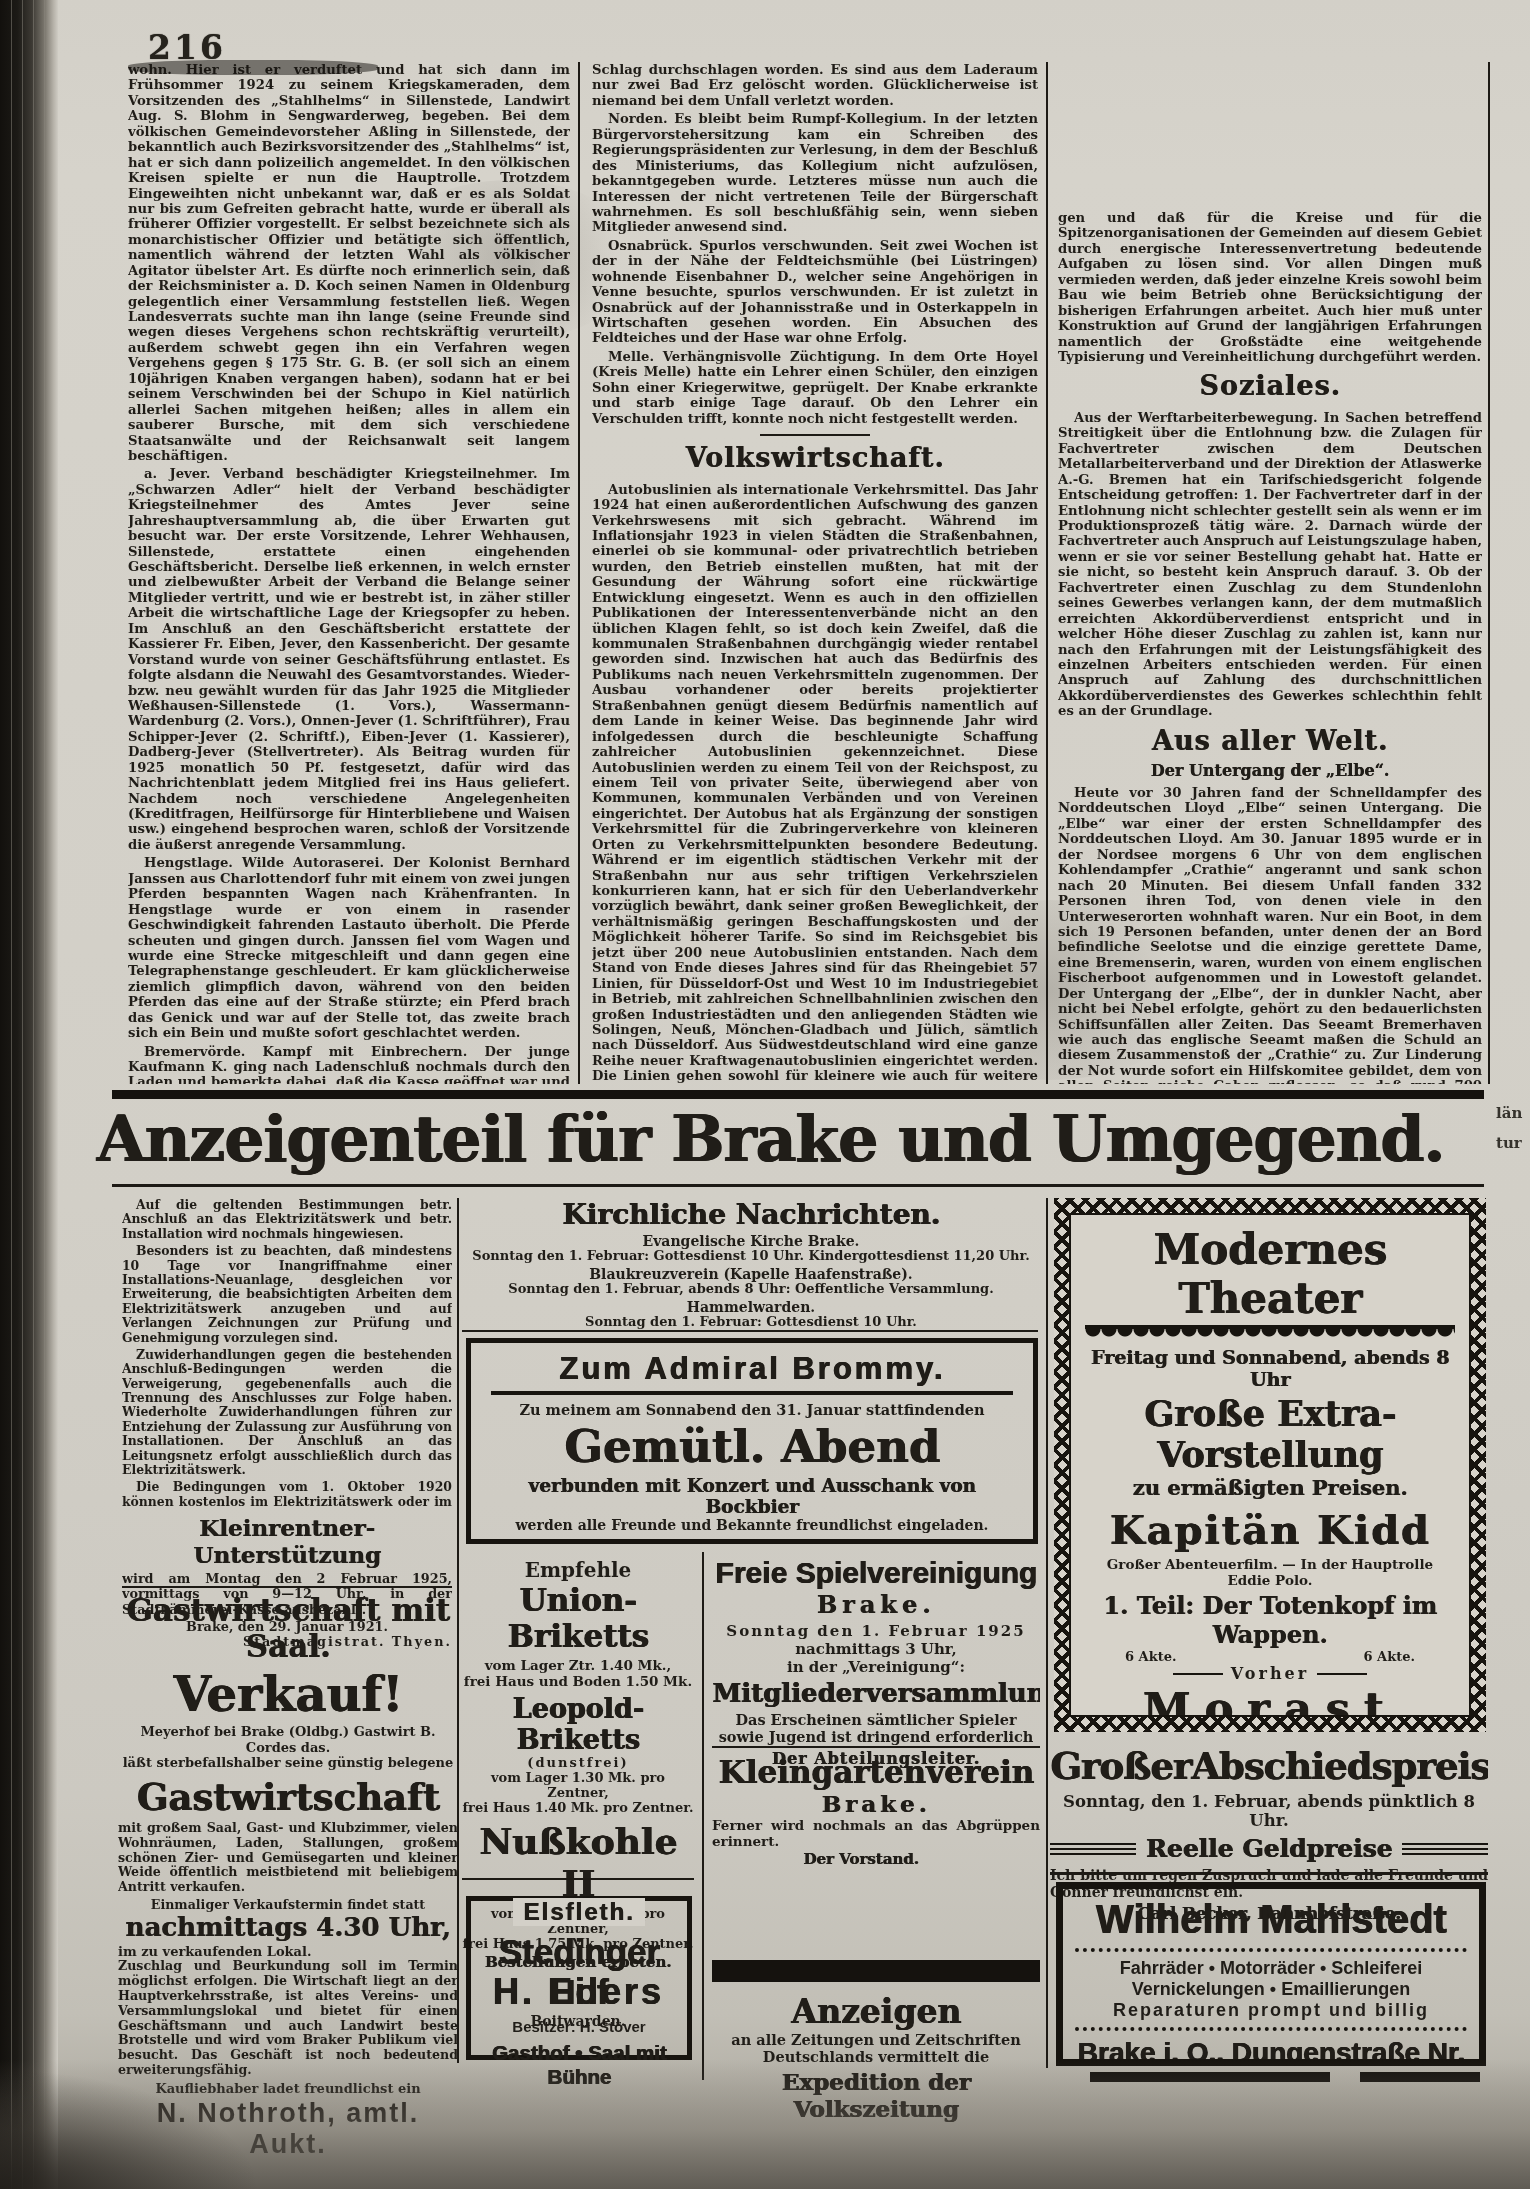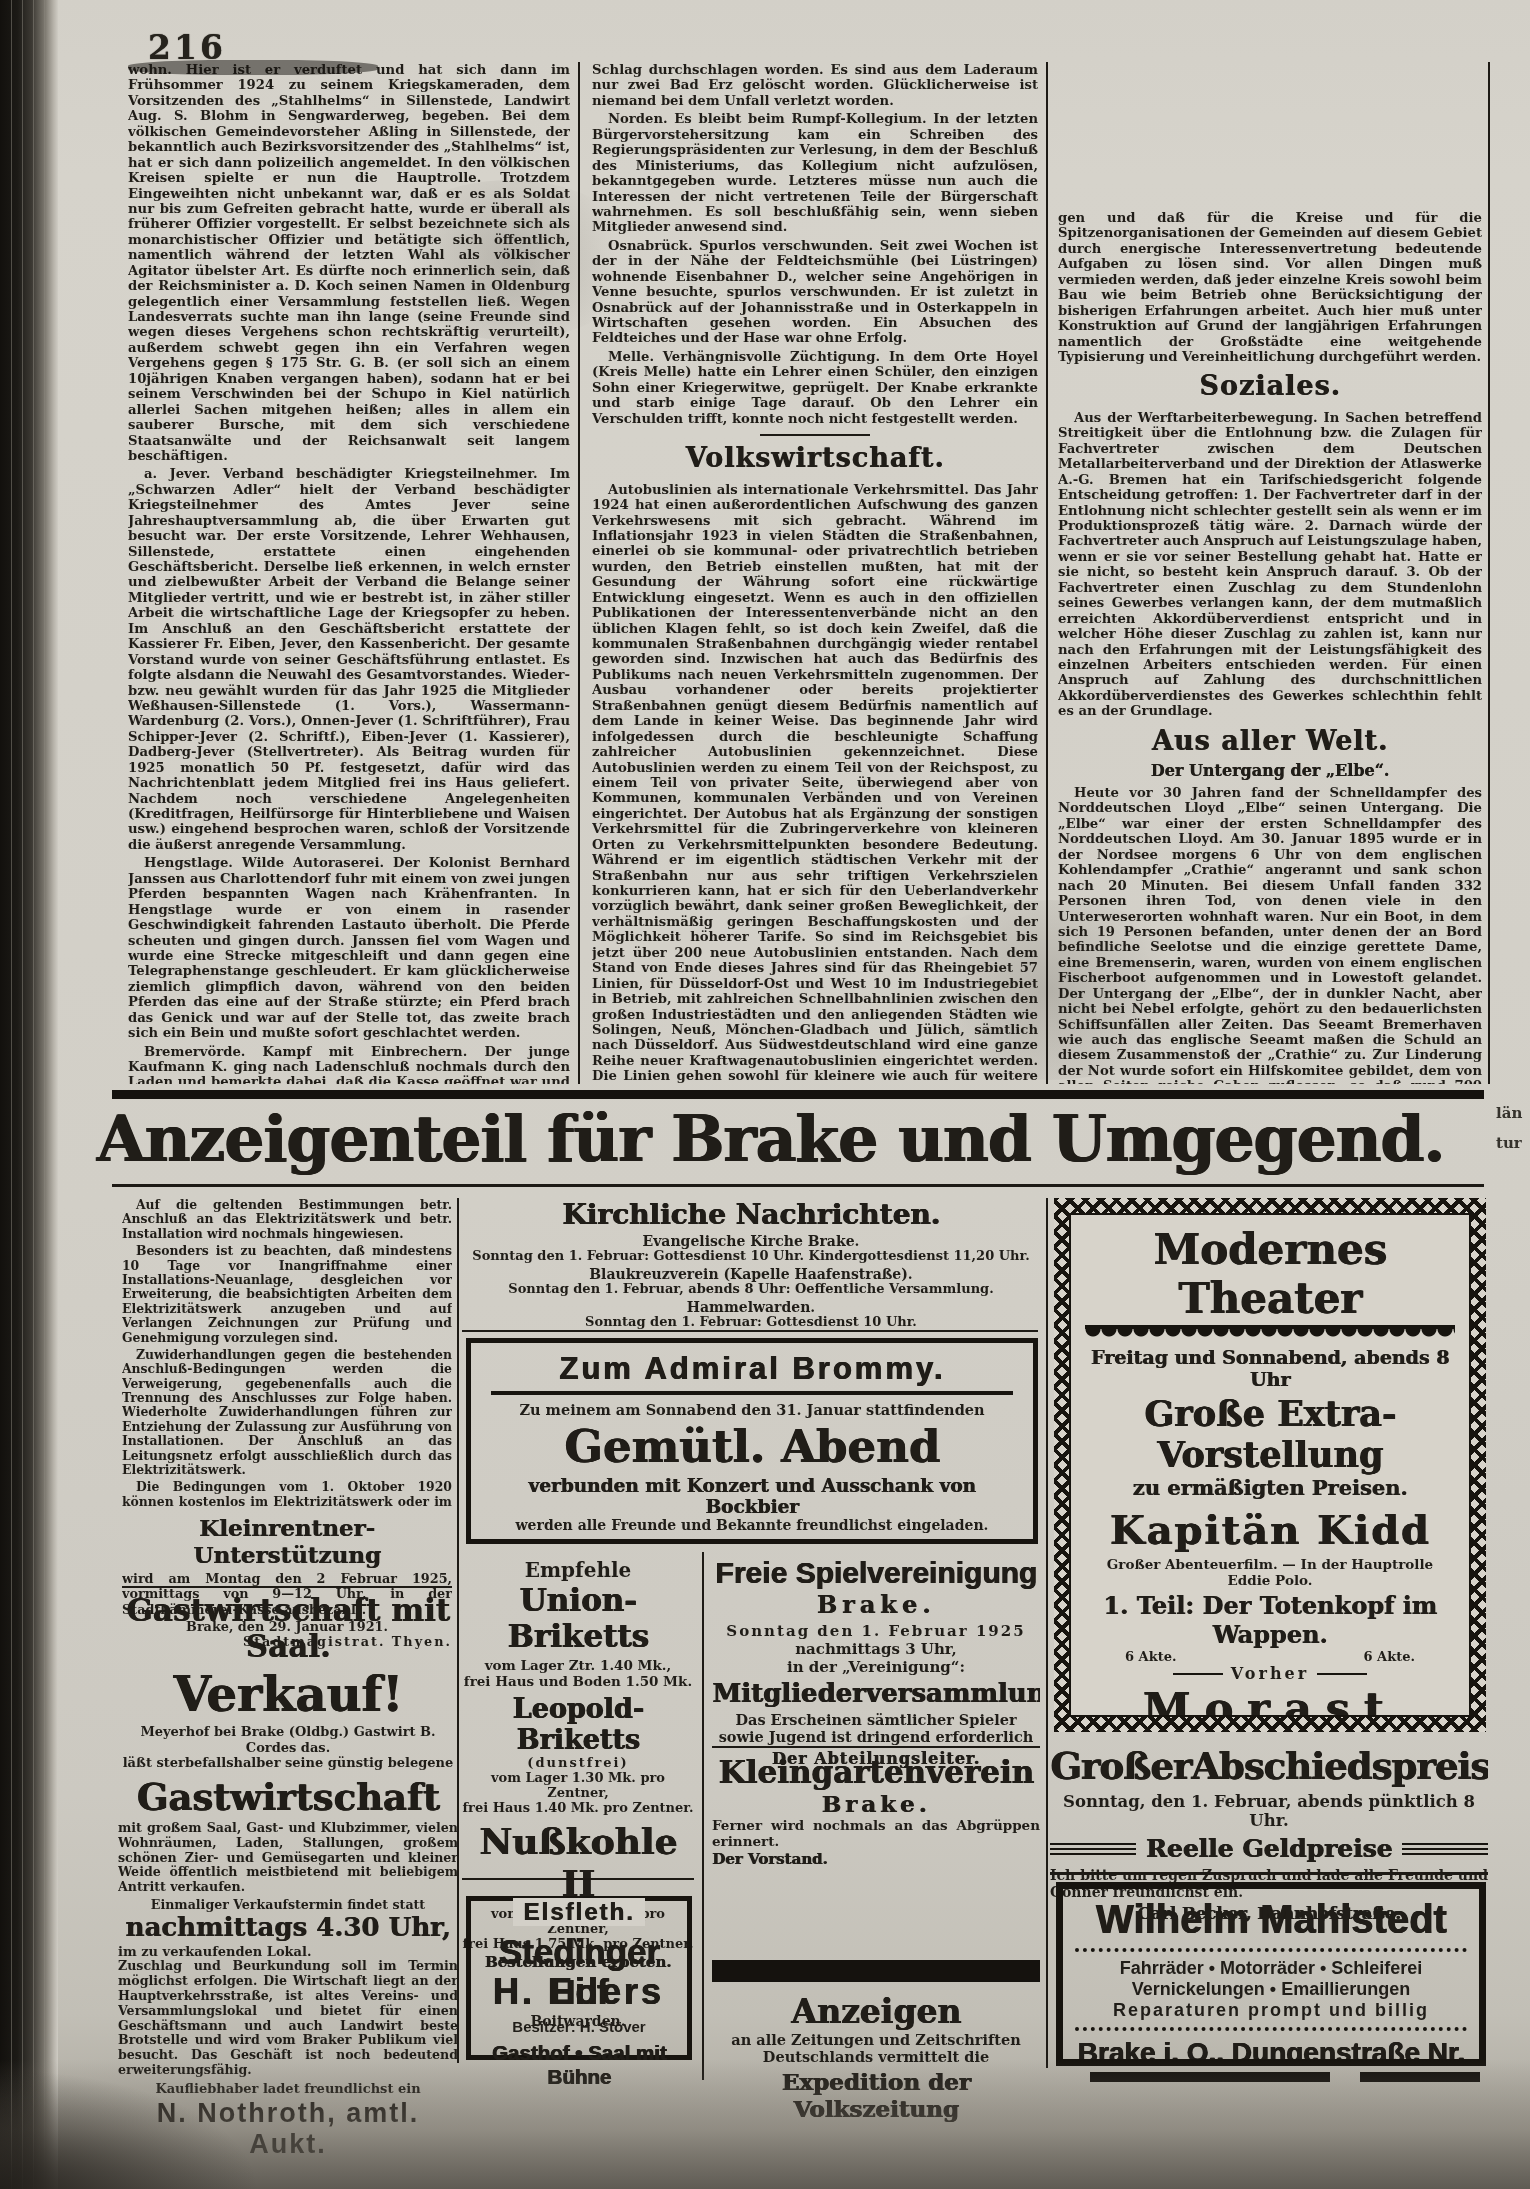--- a/index.html
+++ b/index.html
@@ -202,21 +202,21 @@
     <div class="xheavy" style="font-size:26px;margin-top:2px;">Mitgliederversammlung.</div>
     <div style="font-size:14.5px;line-height:1.2;margin-top:3px;">Das Erscheinen sämtlicher Spieler sowie Jugend ist dringend erforderlich</div>
     <div class="heavy" style="font-size:16px;letter-spacing:1px;margin-top:3px;">Der Abteilungsleiter.</div>
   </div>
   <div class="hrule" style="left:712px;top:1746px;width:328px;"></div>
 
   <div class="adblock center" style="left:712px;top:1754px;width:328px;font-weight:700;">
     <div class="xheavy" style="font-size:31px;">Kleingartenverein</div>
     <div class="heavy" style="font-size:23px;letter-spacing:4px;">Brake.</div>
     <div class="just" style="font-size:13.5px;line-height:1.2;">Ferner wird nochmals an das Abgrüppen erinnert.</div>
-    <div class="heavy" style="font-size:15px;text-align:left;padding-right:30px;margin-top:1px;">Der Vorstand.</div>
+    <div class="heavy" style="font-size:15px;text-align:center;padding-right:30px;margin-top:1px;">Der Vorstand.</div>
   </div>
 
   <div class="bar" style="left:712px;top:1960px;width:328px;height:22px;"></div>
 
   <div class="adblock center" style="left:712px;top:1992px;width:328px;font-weight:700;">
     <div class="xheavy" style="font-size:33px;">Anzeigen</div>
     <div style="font-size:14.5px;line-height:1.2;">an alle Zeitungen und Zeitschriften Deutschlands vermittelt die</div>
     <div class="xheavy" style="font-size:23px;margin-top:2px;">Expedition der Volkszeitung</div>
   </div>
 

